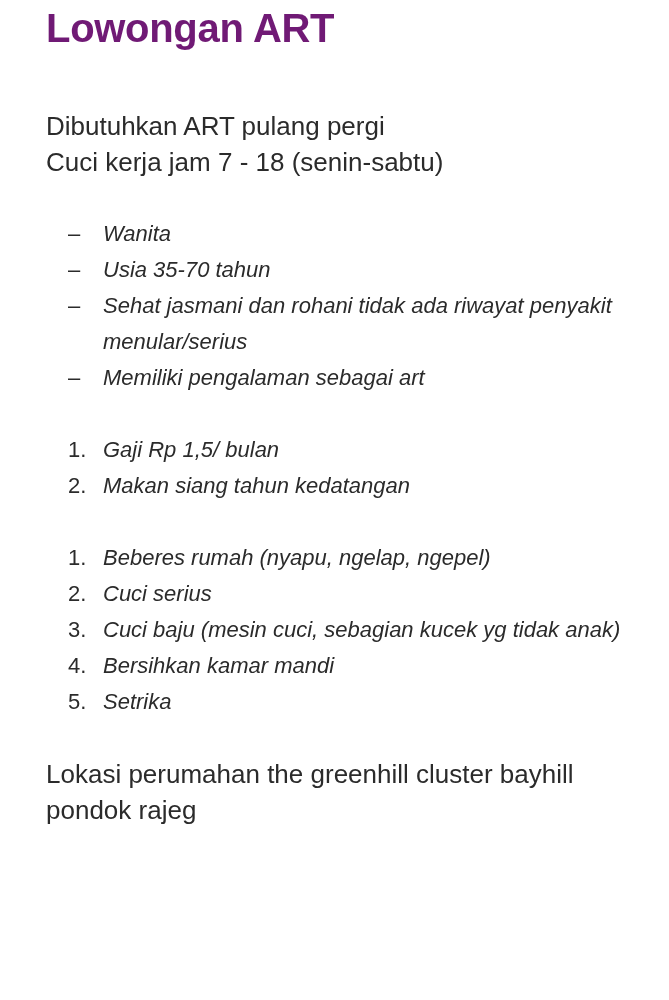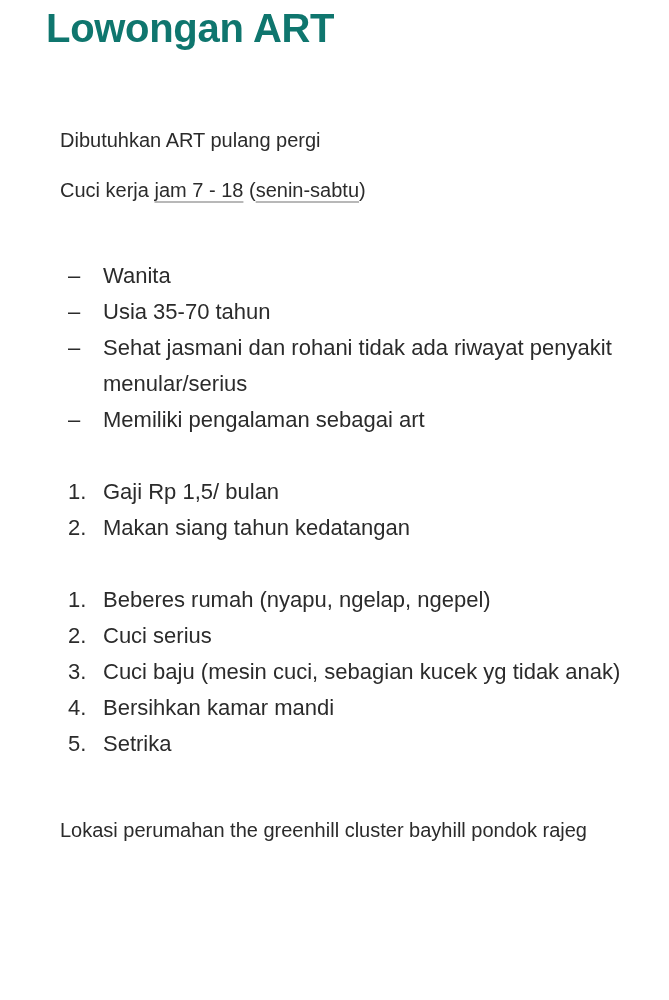--- a/index.html
+++ b/index.html
@@ -3,31 +3,31 @@
   <meta charset="utf-8">
   <style>
     html, body { margin: 0; padding: 0; background: #ffffff; }
     body {
       width: 669px; height: 1000px; overflow: hidden;
       font-family: "Liberation Sans", "DejaVu Sans", sans-serif;
       color: #2b2b2b;
     }
     .note { position: relative; padding-left: 46px; padding-right: 20px; }
     .title {
-      font-size: 40px; font-weight: bold; color: #0f766e;
+      font-size: 40px; font-weight: bold; color: #701a75;
       margin: 0; padding-top: 4px; line-height: 48px; letter-spacing: -0.3px;
     }
-    .para { font-size: 20px; line-height: 36px; margin: 14px; }
+    .para { font-size: 26px; line-height: 36px; margin: 0; }
     .gap { height: 36px; }
     .gap-lg { height: 56px; }
-    .link { text-decoration: underline; text-decoration-color: #b8b8b8; text-underline-offset: 4px; text-decoration-thickness: 2px; }
+    .link { text-decoration-color: #b8b8b8; text-underline-offset: 4px; text-decoration-thickness: 2px; }
     ul.list, ol.list { list-style: none; margin: 0; padding: 0; }
     .li { display: flex; font-size: 22px; line-height: 36px; }
     .marker { width: 57px; flex: 0 0 57px; padding-left: 22px; box-sizing: border-box; }
-    .li-text { flex: 1; }
+    .li-text { flex: 1; font-style: italic; }
   </style>
 </head>
 <body>
 
 <div class="note">
   <h1 class="title">Lowongan ART</h1>
 
   <div class="gap-lg"></div>
 
   <p class="para">Dibutuhkan ART pulang pergi</p>

